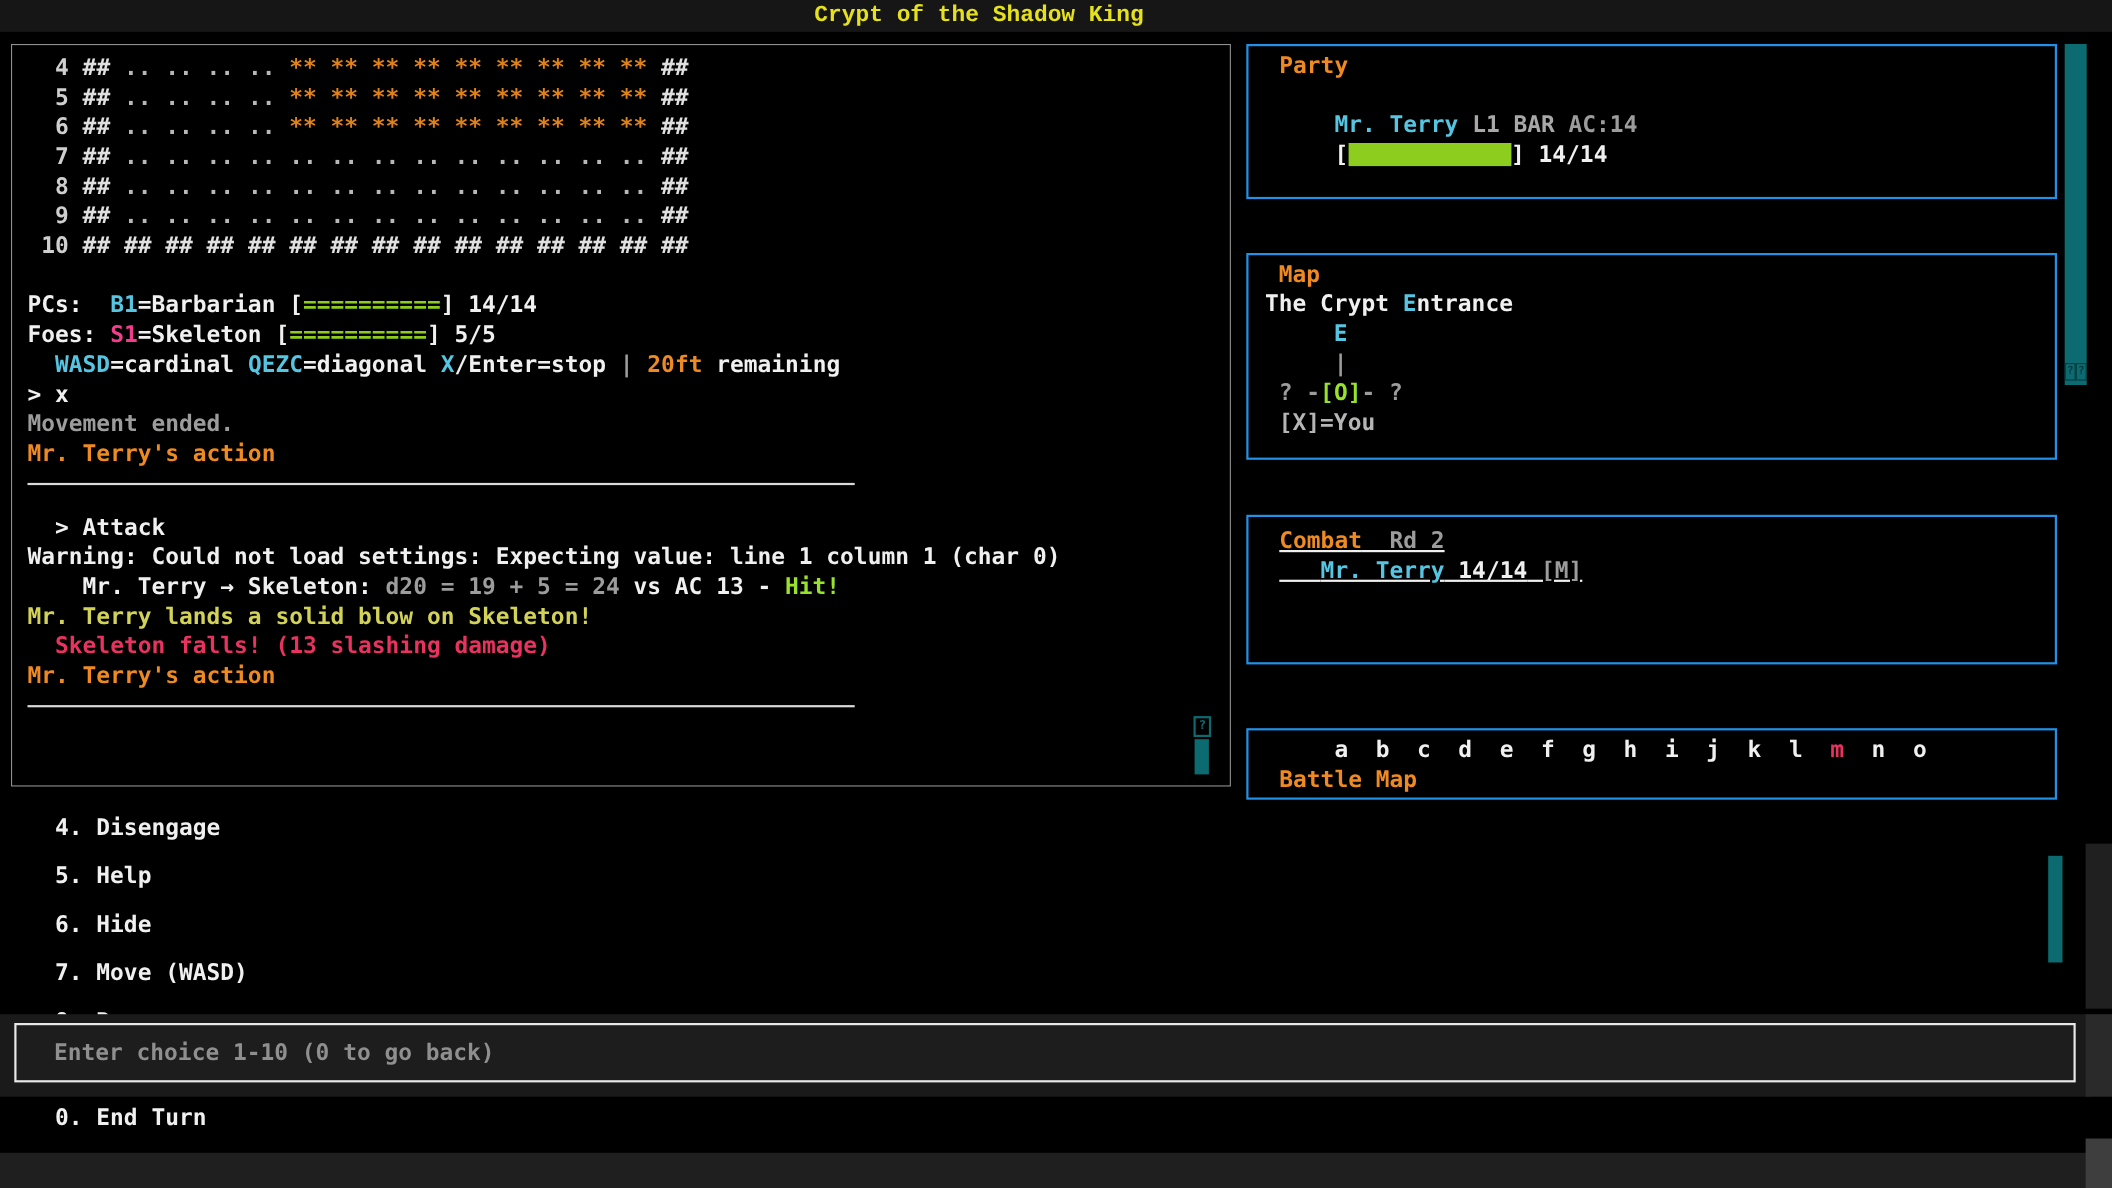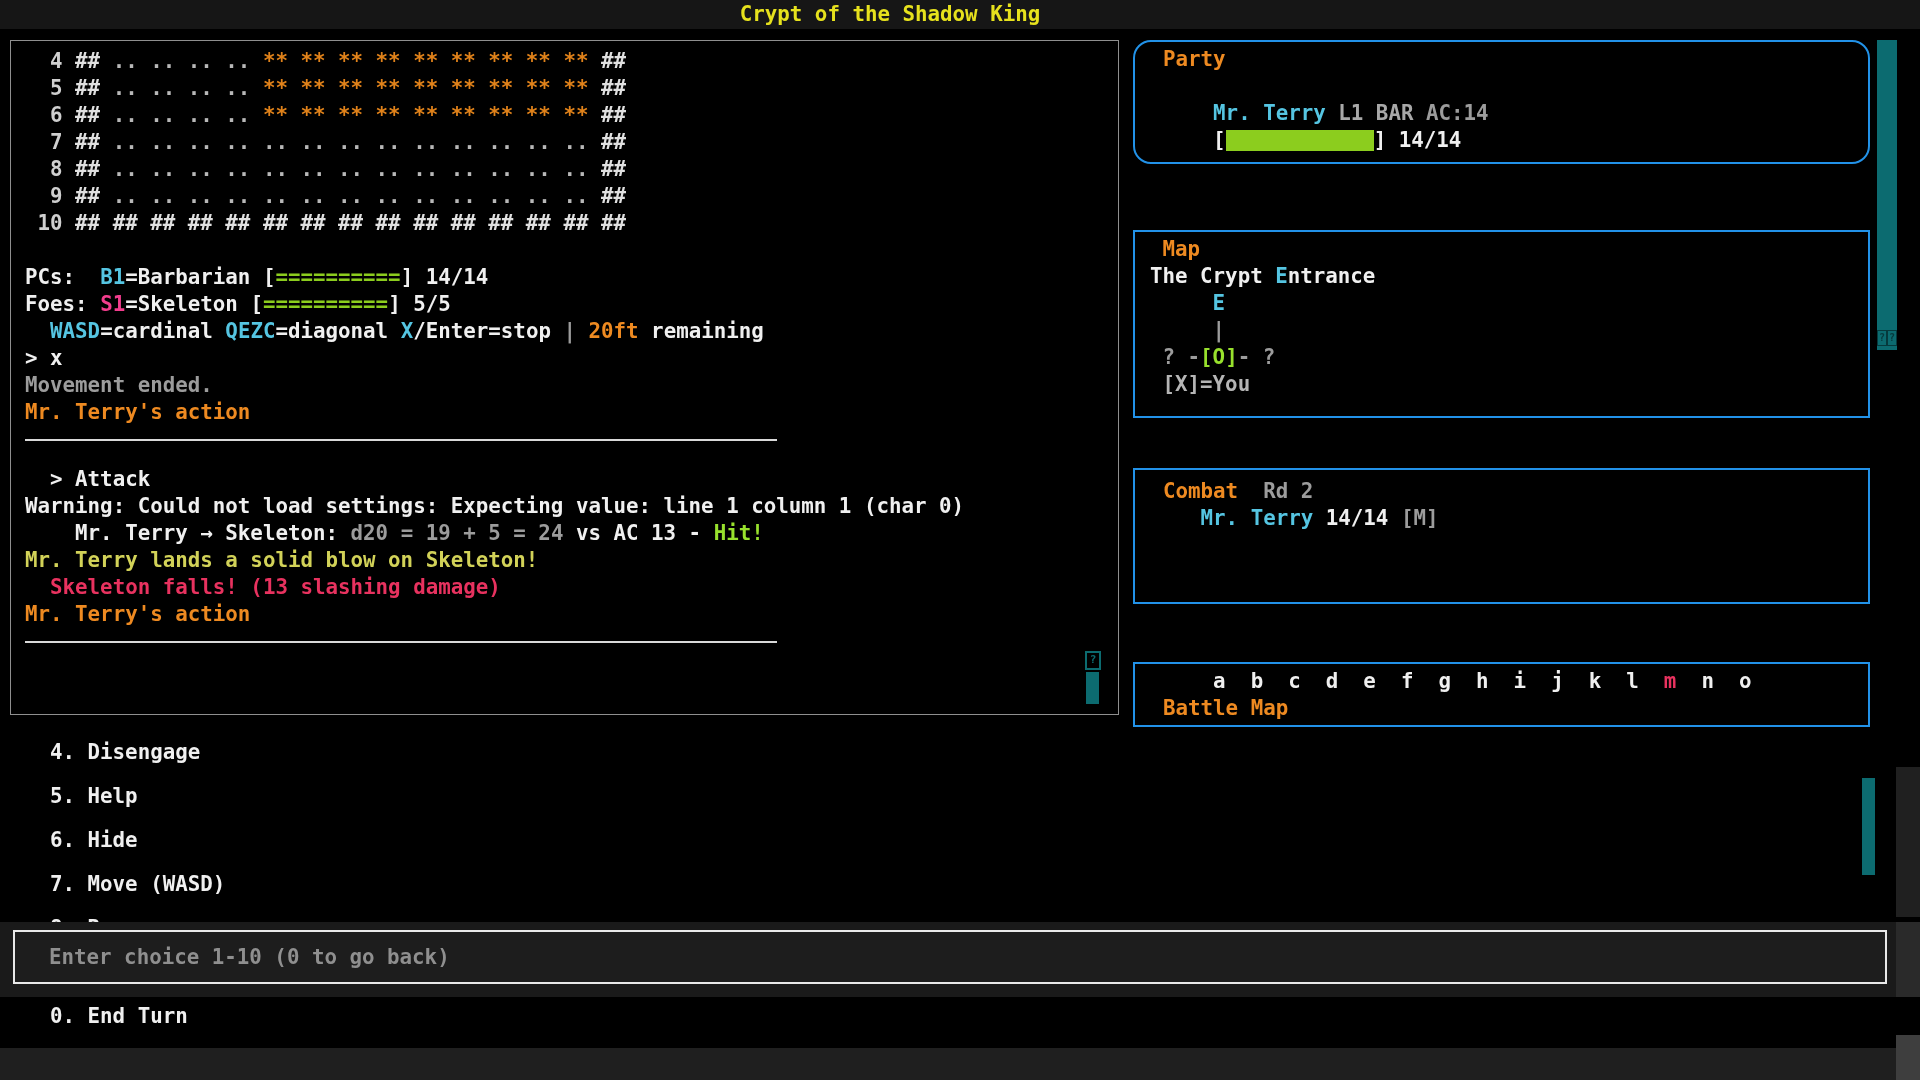--- a/index.html
+++ b/index.html
@@ -1,41 +1,41 @@
 <!DOCTYPE html>
 <html style="--c-title_bar_bg: #161616; --c-title_yellow: #e6e11d; --c-panel_border_blue: #2292e8; --c-log_border_gray: #8f8f8f; --c-orange: #ee8a21; --c-hazard: #e0821a; --c-cyan: #55c5e2; --c-pink: #f23d8d; --c-crimson: #e8325f; --c-green: #8ccd1e; --c-bright_green: #98e12d; --c-yellow: #d2d258; --c-gold: #e0b43c; --c-white: #f0f0f0; --c-gray: #9c9c9c; --c-mid_gray: #b5b5b5; --c-light_gray: #a8a8a8; --c-wall: #e0e0e0; --c-floor: #b8b8b8; --c-num: #cfcfcf; --c-teal: #0c6b70; --c-divider: #d9d9d9; --c-input_band_bg: #1a1a1a; --c-input_bg: #1d1d1d; --c-input_border: #e8e8e8; --c-placeholder: #8f8f8f; --c-bottom_bar_bg: #1f1f1f;"><head>
 <meta charset="utf-8">
 <style>
   html,body{margin:0;padding:0;background:#000;}
   body{width:1920px;height:1080px;position:relative;overflow:hidden;
        font-family:"DejaVu Sans Mono",monospace;font-weight:700;font-size:20.8px;color:var(--c-white);}
 
   
-  .title-bar{position:absolute;left:0;top:0;width:1920px;height:29px;background:var(--c-title_bar_bg);}
+  .title-bar{position:absolute;left:0;top:0;width:1920px;height:29px;background:var(--c-title_bar_bg);font-family:Liberation Mono, monospace;}
   .title-text{position:absolute;left:0;top:0;width:1780px;height:29px;line-height:29px;text-align:center;
               color:var(--c-title_yellow);}
 
   
   .tline{height:27px;line-height:27px;white-space:pre;color:var(--c-white);}
   .rule{border-top:2px solid var(--c-divider);width:752px;margin-top:13px;}
 
   
   .log-panel{position:absolute;left:10px;top:40px;width:1109px;height:675px;box-sizing:border-box;
              border:1px solid var(--c-log_border_gray);background:#000;}
   .log-content{padding:7px 0 0 14px;}
   .log-qbox{position:absolute;left:1085px;top:651px;width:12px;height:15px;border:2px solid var(--c-teal);
             color:var(--c-teal);font-size:11px;line-height:14px;text-align:center;}
   .log-thumb{position:absolute;left:1086px;top:672px;width:13px;height:32px;background:var(--c-teal);}
 
   
   .side-panel{position:absolute;left:1133px;width:737px;box-sizing:border-box;background:#000;
               border:2px solid var(--c-panel_border_blue);}
-  #party-panel{top:40px;height:124px;padding:4px 0 0 28px;border-radius:18px;}
+  #party-panel{top:40px;height:141px;padding:4px 0 0 28px;}
   #map-panel{top:230px;height:188px;padding:4px 0 0 15px;}
-  #combat-panel{top:468px;height:136px;padding:8px 0 0 28px;}
+  #combat-panel{top:468px;height:136px;padding:8px 0 0 28px;text-decoration:underline;}
   #battle-panel{top:662px;height:65px;padding:4px 0 0 28px;overflow:hidden;}
   .hp-fill{display:inline-block;width:148px;height:21px;background:var(--c-green);vertical-align:-4px;}
 
   
   .menu{position:absolute;left:50px;top:722px;}
   .menu-item{height:27px;line-height:27px;white-space:pre;color:var(--c-white);margin-top:17px;}
 
   
   .input-band{position:absolute;left:0;top:922px;width:1900px;height:75px;background:var(--c-input_band_bg);text-decoration:underline;}
   .choice-input{position:absolute;left:13px;top:8px;width:1874px;height:54px;box-sizing:border-box;

